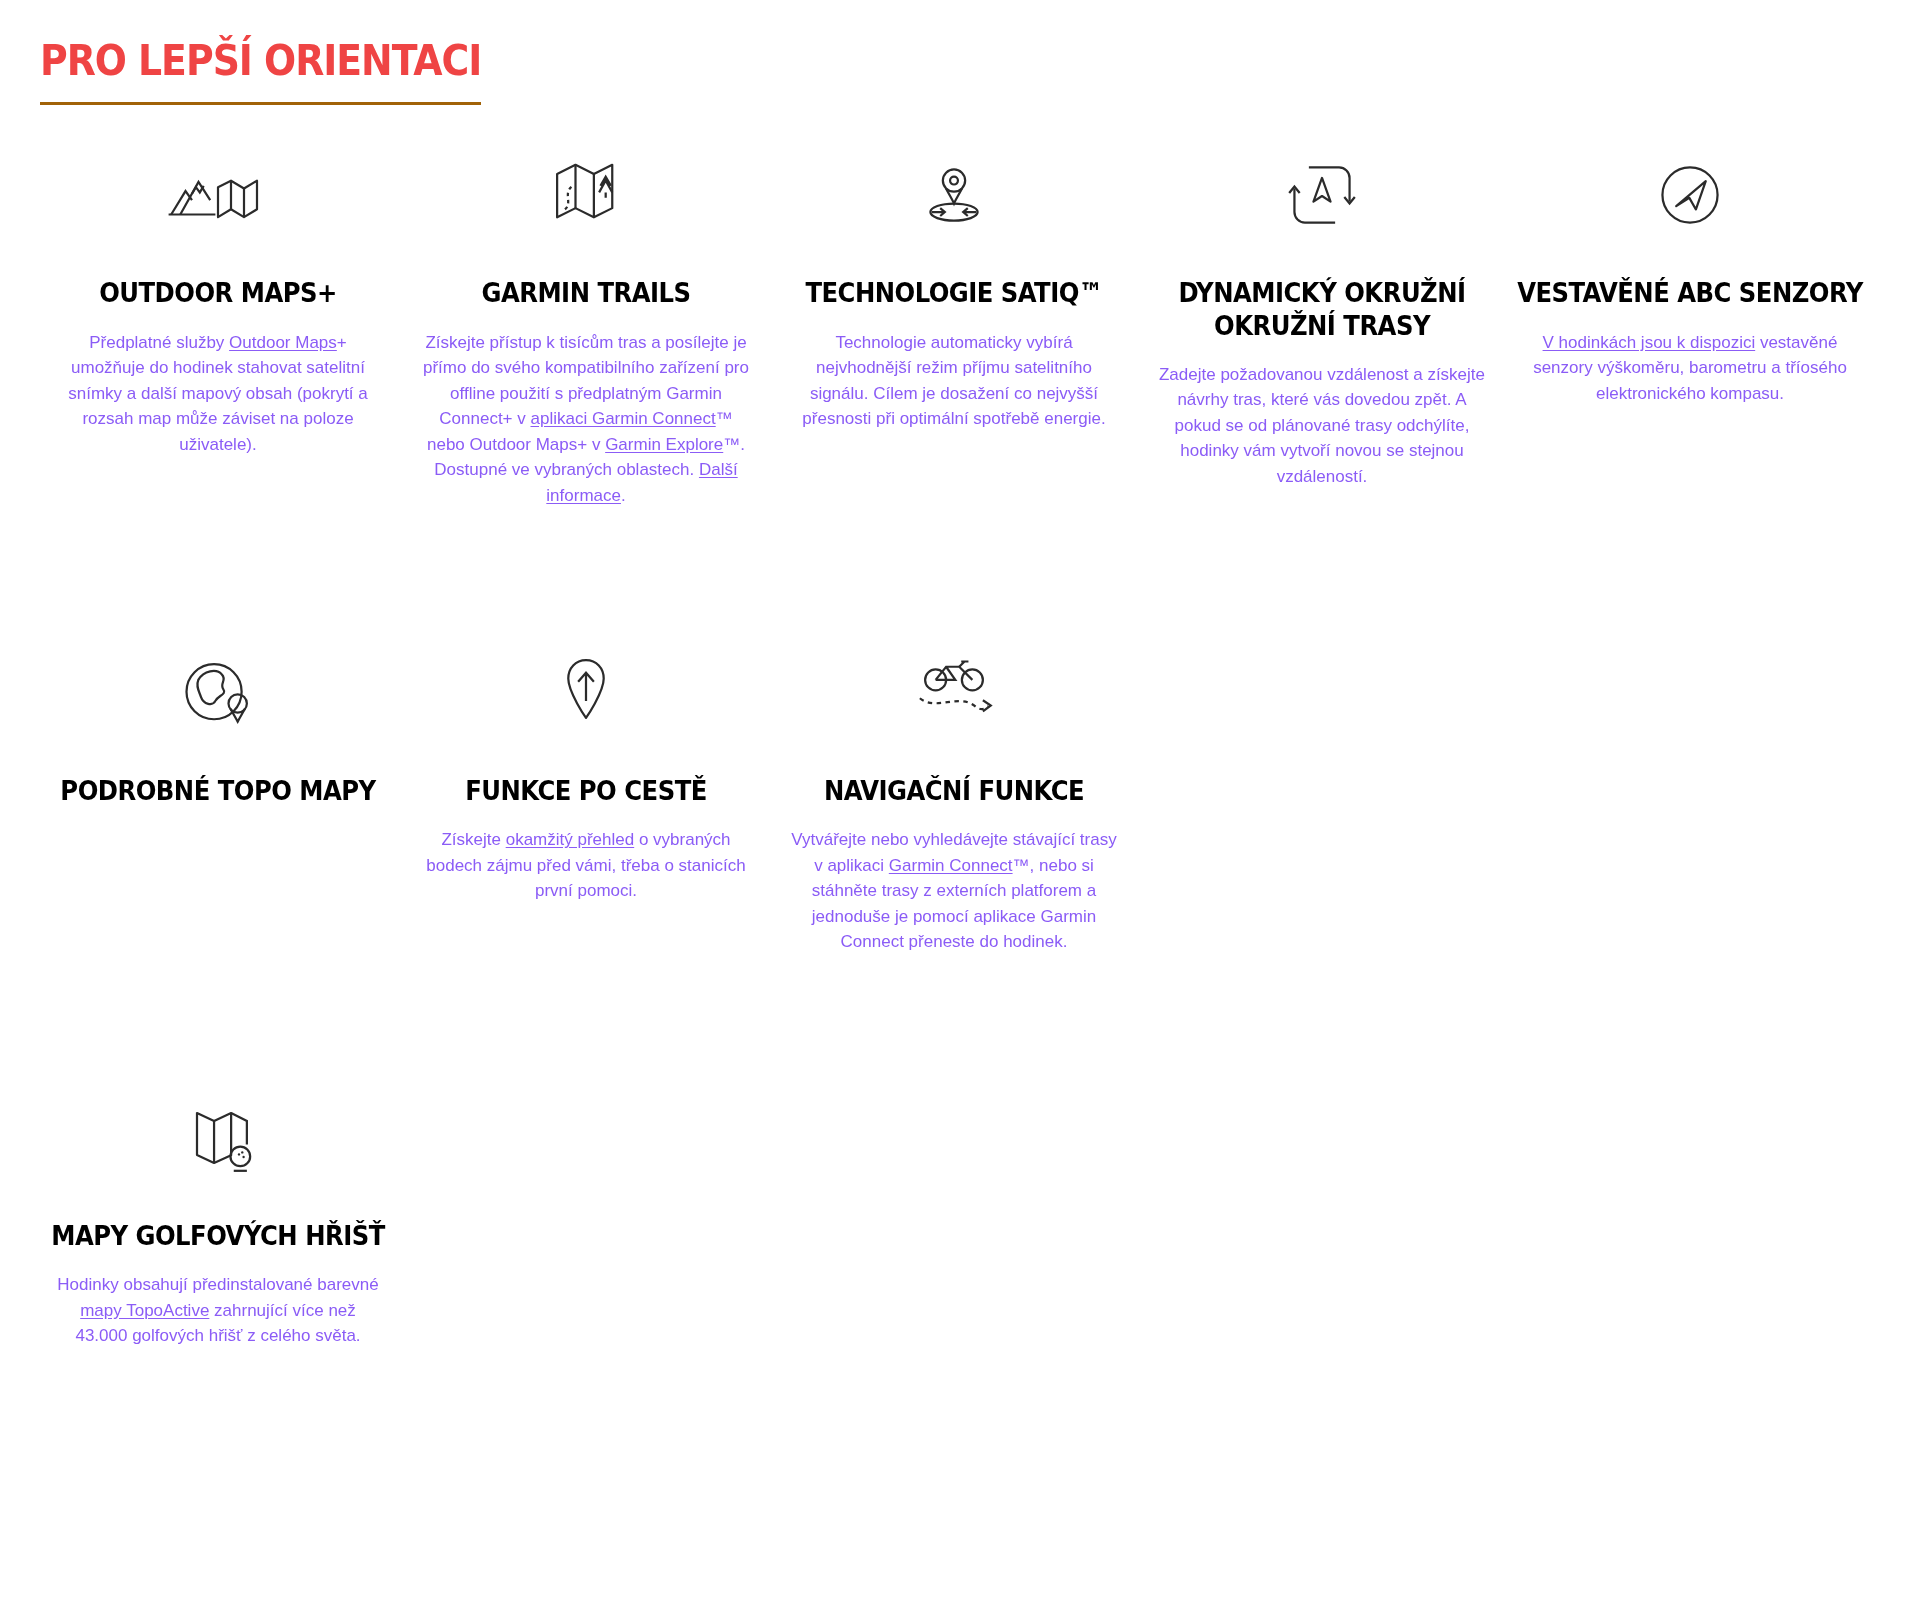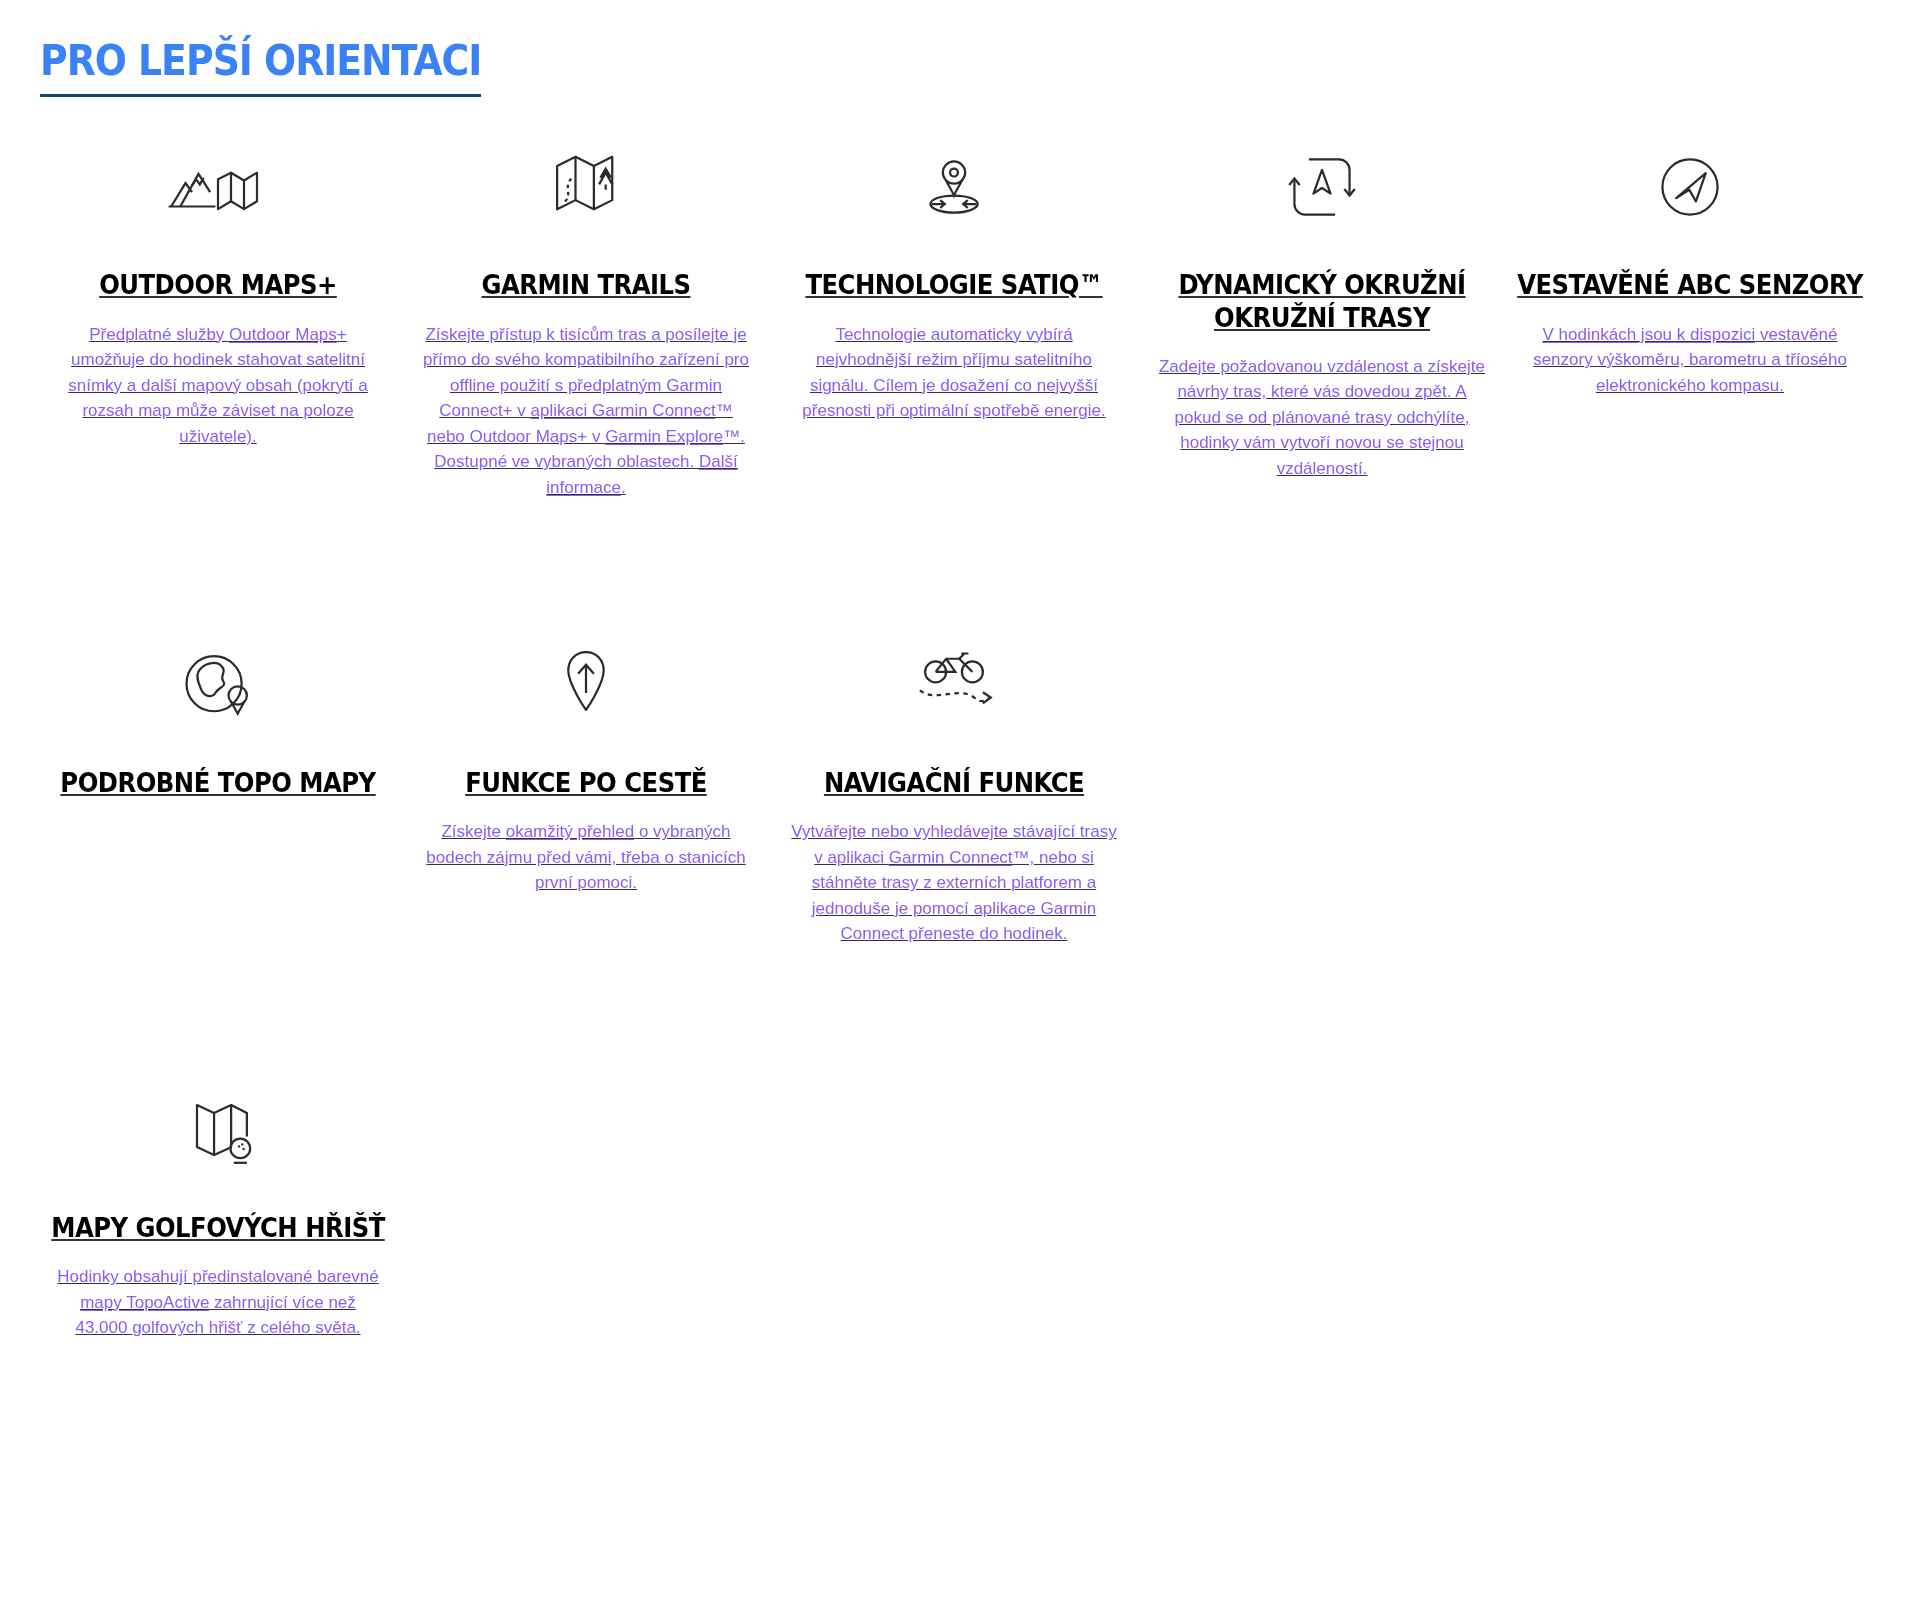--- a/index.html
+++ b/index.html
@@ -18,32 +18,31 @@
   }
   .page-title {
     display: inline-block;
     margin: 0;
     font-family: "DejaVu Sans", "Liberation Sans", sans-serif;
     font-stretch: condensed;
     font-weight: 700;
     font-size: 42px;
     line-height: 1.1;
     letter-spacing: -1px;
-    color: #3b82f6;
+    color: #ef4444;
     text-transform: uppercase;
-    border-bottom: 3px solid #0c4a6e;
-    padding-bottom: 10px;
+    border-bottom: 3px solid #a16207;
+    padding-bottom: 18px;
   }
   .features-row {
     margin-top: 42px;
     display: grid;
     grid-template-columns: repeat(5, 1fr);
     column-gap: 12px;
     align-items: start;
-    text-decoration: underline;
   }
   .features-row.row-2 { margin-top: 137px; }
   .features-row.row-3 { margin-top: 135px; }
   .feature { text-align: center; }
   .icon-box {
     height: 96px;
     display: flex;
     align-items: center;
     justify-content: center;
     color: #2b2b2b;

